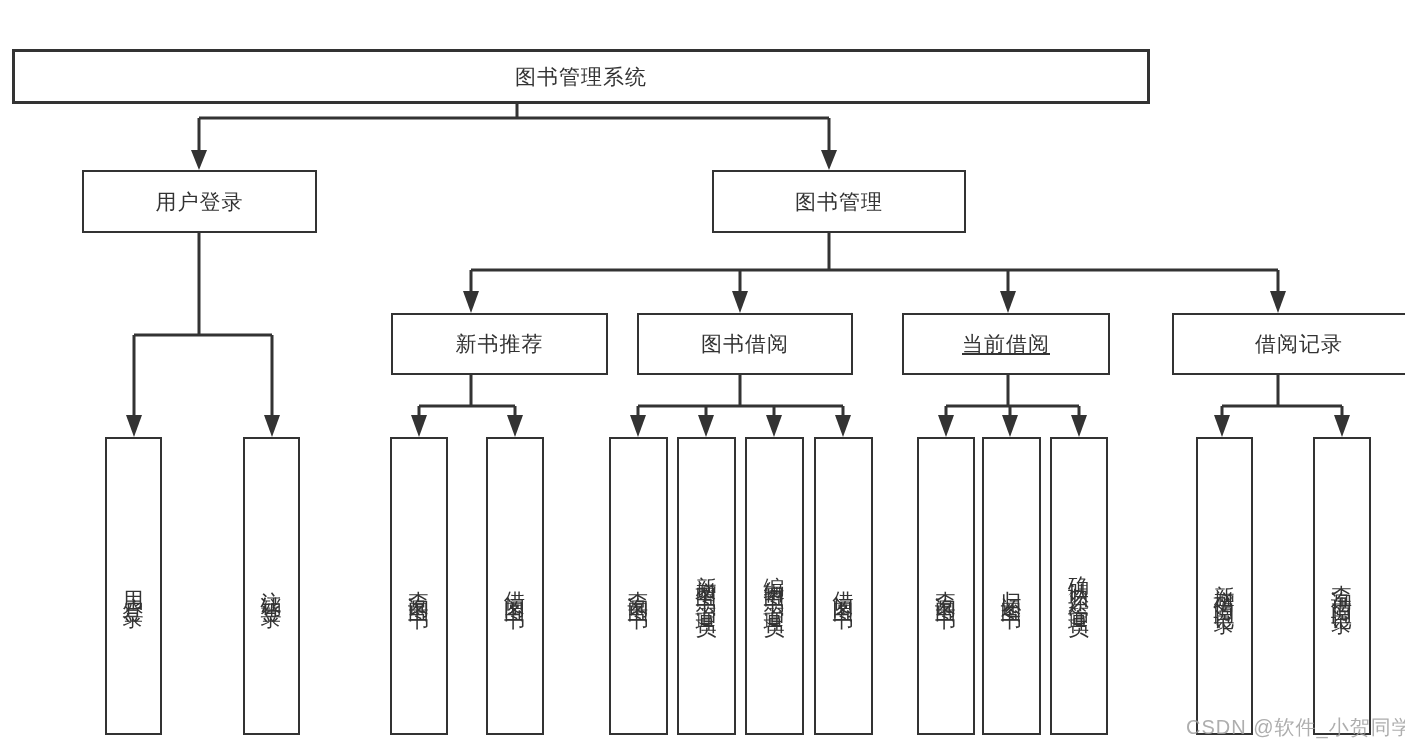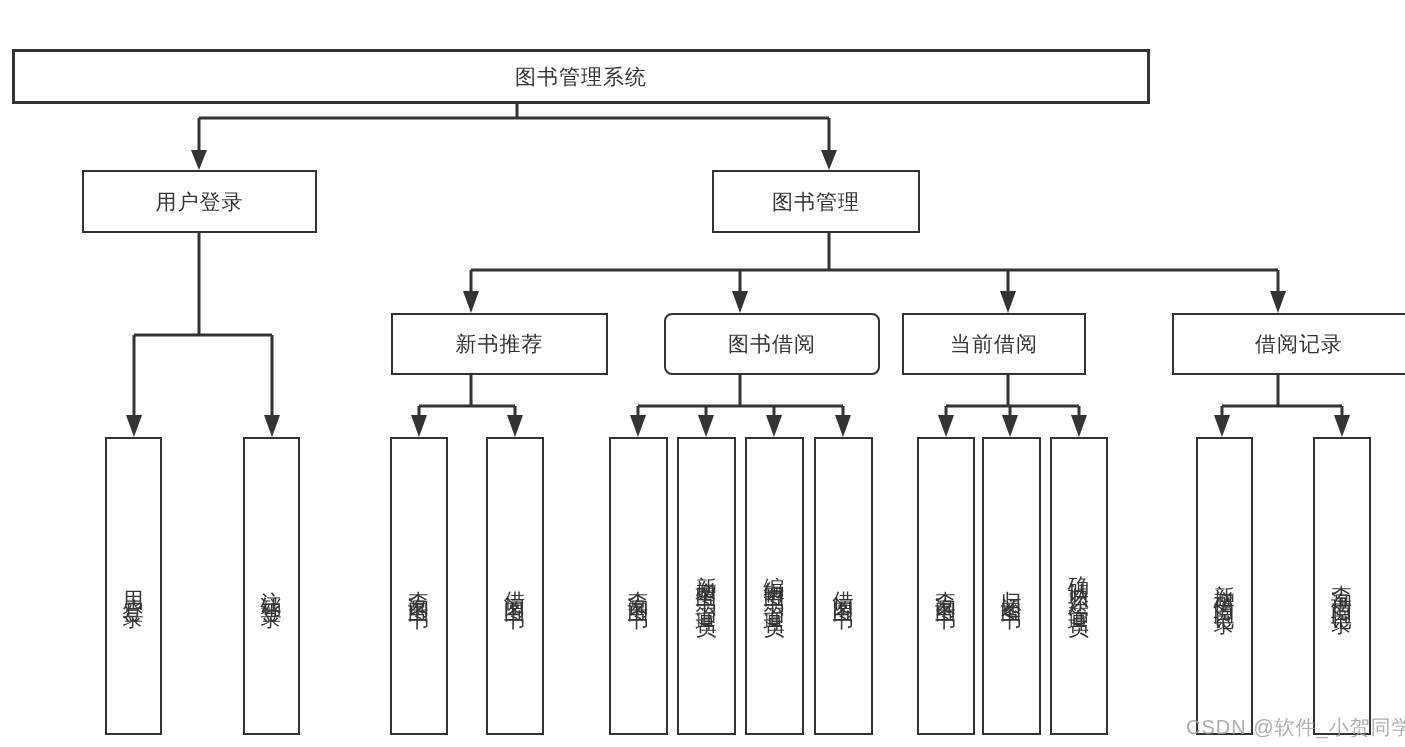--- a/index.html
+++ b/index.html
@@ -95,31 +95,31 @@
     </g>
   </svg>
 
   <div class="node root hnode" style="left:12px; top:13px; width:1138px; height:55px;margin-top:36px;">
     <span>图书管理系统</span>
   </div>
 
   <div class="node hnode" style="left:82px; top:170px; width:235px; height:63px;">
     <span>用户登录</span>
   </div>
-  <div class="node hnode" style="left:712px; top:170px; width:208px; height:63px;">
+  <div class="node hnode" style="left:712px; top:170px; width:254px; height:63px;">
     <span>图书管理</span>
   </div>
 
   <div class="node hnode" style="left:363px; top:313px; width:217px; height:62px;margin-left:28px;">
     <span>新书推荐</span>
   </div>
-  <div class="node hnode" style="left:664px; top:313px; width:216px; height:62px;border-radius:8px;">
+  <div class="node hnode" style="left:637px; top:313px; width:216px; height:62px;">
     <span>图书借阅</span>
   </div>
-  <div class="node hnode" style="left:902px; top:313px; width:184px; height:62px;">
+  <div class="node hnode" style="left:902px; top:313px; width:208px; height:62px;text-decoration:underline;">
     <span>当前借阅</span>
   </div>
   <div class="node hnode" style="left:1172px; top:313px; width:254px; height:62px;">
     <span>借阅记录</span>
   </div>
 
   <div class="node vnode" style="left:105px; top:437px; width:57px; height:298px;">
     <span class="vtext">用户登录</span>
   </div>
   <div class="node vnode" style="left:243px; top:437px; width:57px; height:298px;">

